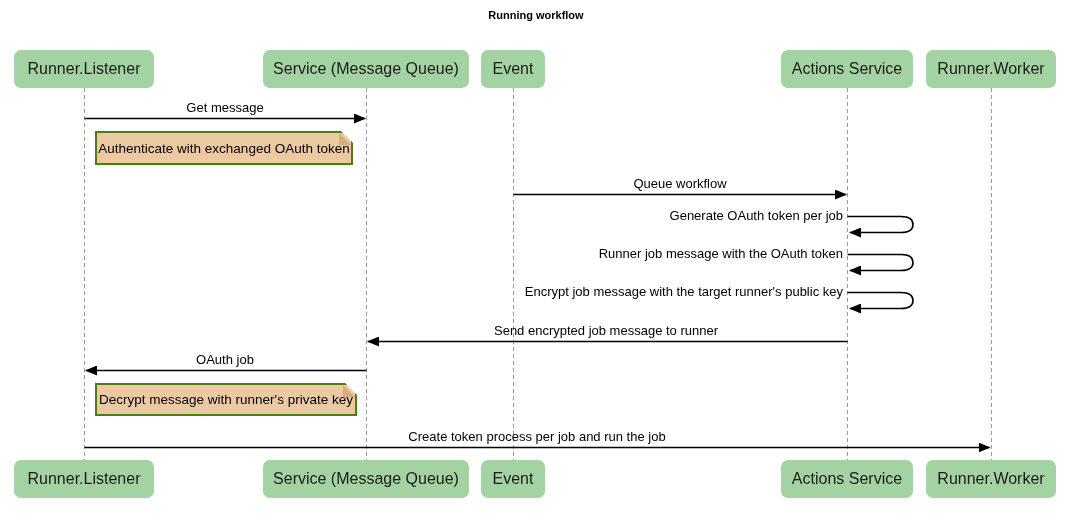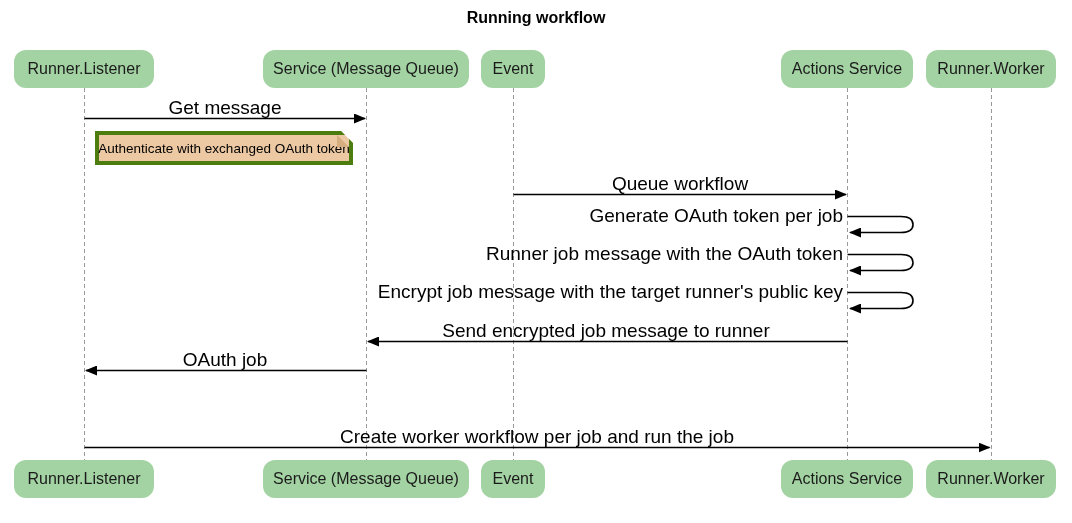--- a/index.html
+++ b/index.html
@@ -3,37 +3,37 @@
 <meta charset="utf-8">
 <style>
   html,body { margin:0; padding:0; background:#ffffff; }
   .canvas {
     position:relative; width:1072px; height:523px; background:#ffffff;
     font-family:"Liberation Sans", sans-serif; overflow:hidden;
   }
   .svg-layer { position:absolute; left:0; top:0; width:1072px; height:523px; }
   .diagram-title {
     position:absolute; left:0; top:9px; width:1072px; text-align:center;
-    font-size:16px; font-weight:bold; color:#000;
+    font-size:11px; font-weight:bold; color:#000;
   }
   .participant {
     position:absolute; height:38px; top:50px;
-    background:#a3d3a3; border-radius:12px;
+    background:#a3d3a3; border-radius:7px;
     display:flex; align-items:center; justify-content:center;
     font-size:16px; color:#1b1b1b; white-space:nowrap; box-sizing:border-box;
   }
   .participant.bottom { top:460px; }
   .msg-label {
-    position:absolute; font-size:19px; line-height:16px; color:#000;
+    position:absolute; font-size:13px; line-height:16px; color:#000;
     white-space:nowrap; transform:translateX(-50%);
   }
   .msg-label.right-align { transform:none; text-align:center; }
   .note {
     position:absolute; box-sizing:border-box;
-    background:#ecc9a3; border:4px solid #4d7c0f;
+    background:#ecc9a3; border:2px solid #4d7c0f;
     display:flex; align-items:center; justify-content:center;
     font-size:13.5px; color:#000; white-space:nowrap;
     clip-path: polygon(0 0, calc(100% - 12px) 0, 100% 12px, 100% 100%, 0 100%);
   }
   .note-fold {
     position:absolute; top:0; right:0; width:12px; height:12px;
     background:#d5ad7e;
     clip-path: polygon(0 0, 100% 100%, 0 100%);
   }
 </style>
@@ -73,24 +73,28 @@
   <div class="participant" style="left:781px;width:132px;">Actions Service</div>
   <div class="participant" style="left:926px;width:130px;">Runner.Worker</div>
 
   <div class="msg-label" style="left:225px;top:100px;">Get message</div>
   <div class="msg-label" style="left:680px;top:176px;text-align:center;">Queue workflow</div>
   <div class="msg-label right-align" style="right:229px;top:208px;">Generate OAuth token per job</div>
   <div class="msg-label right-align" style="right:229px;top:246px;">Runner job message with the OAuth token</div>
   <div class="msg-label right-align" style="right:229px;top:284px;">Encrypt job message with the target runner's public key</div>
   <div class="msg-label" style="left:606px;top:323px;">Send encrypted job message to runner</div>
   <div class="msg-label" style="left:225px;top:352px;">OAuth job</div>
-  <div class="msg-label" style="left:537px;top:429px;">Create worker workflow per job and run the job</div>
+  <div class="msg-label" style="left:537px;top:429px;">Create token process per job and run the job</div>
 
   <div class="note" style="left:95px;top:131px;width:258px;height:34px;">
     <span>Authenticate with exchanged OAuth token</span>
+    <span class="note-fold"></span>
+  </div>
+  <div class="note" style="left:95px;top:383px;width:262px;height:33px;">
+    <span>Decrypt message with runner's private key</span>
     <span class="note-fold"></span>
   </div>
 
   <div class="participant bottom" style="left:14px;width:140px;">Runner.Listener</div>
   <div class="participant bottom" style="left:263px;width:206px;">Service (Message Queue)</div>
   <div class="participant bottom" style="left:481px;width:64px;">Event</div>
   <div class="participant bottom" style="left:781px;width:132px;">Actions Service</div>
   <div class="participant bottom" style="left:926px;width:130px;">Runner.Worker</div>
 
 </div>

